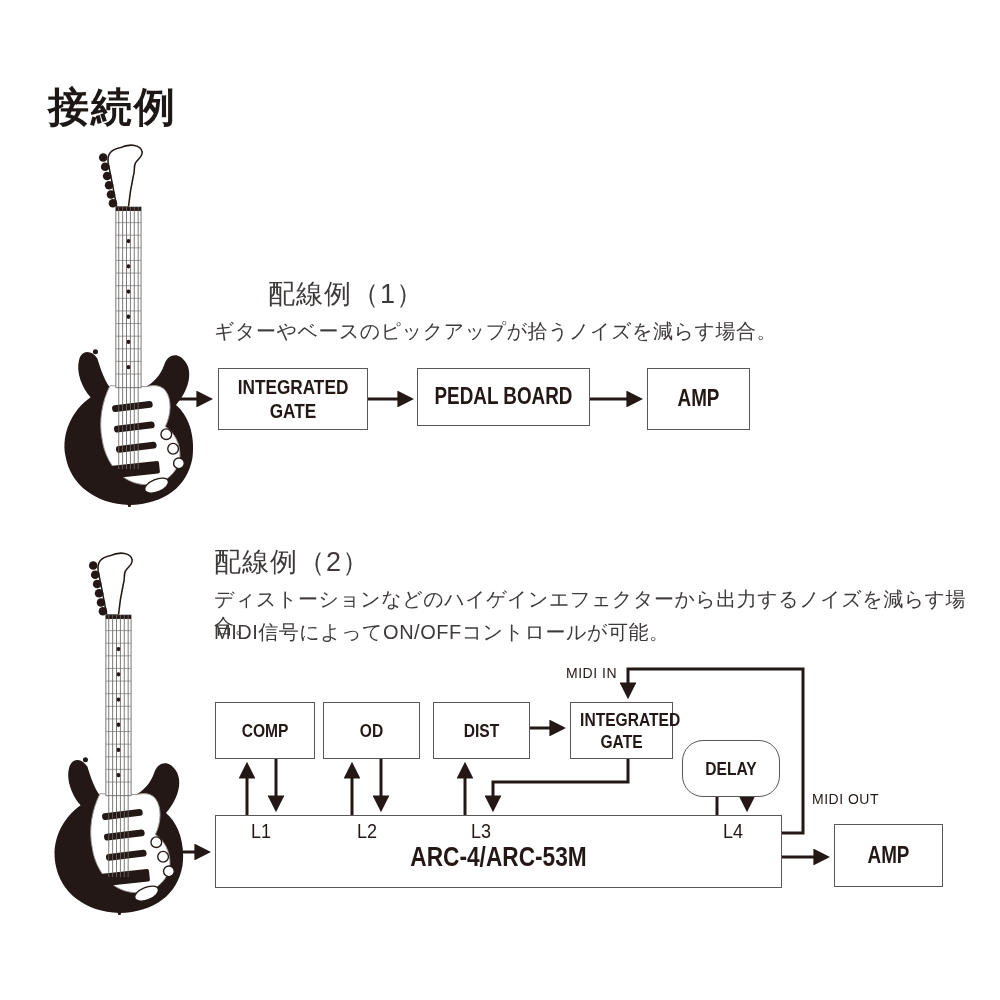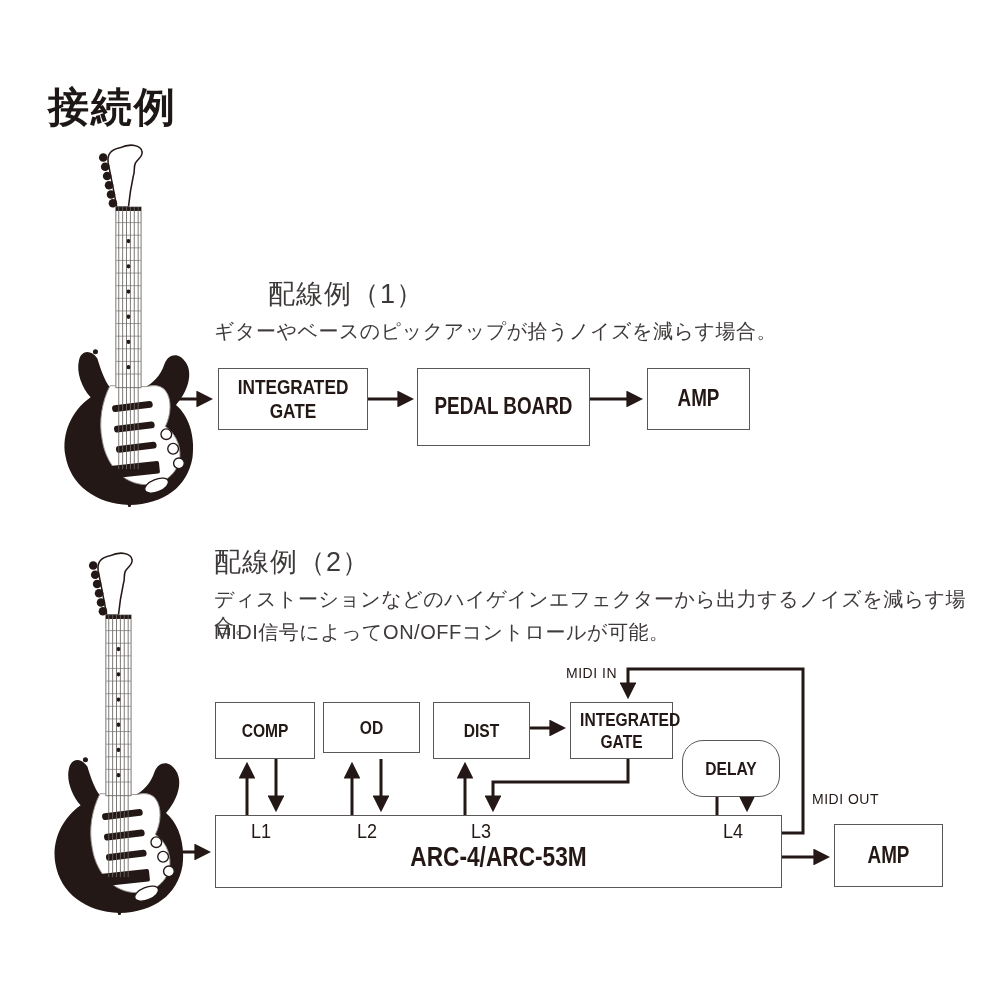--- a/index.html
+++ b/index.html
@@ -21,24 +21,24 @@
   .box{
     position:absolute;background:#fff;border:1.5px solid #595757;box-sizing:border-box;
     display:flex;align-items:center;justify-content:flex-end;
   }
   .box-label{
     display:block;width:100%;text-align:center;color:#231815;font-weight:bold;
     transform:scaleX(.82);transform-origin:center;line-height:1.12;
   }
   .fs21{font-size:21px;} .fs19{font-size:19px;} .fs23{font-size:23px;}
   .b-ig1 {left:218px;top:368px;width:150px;height:62px;}
-  .b-pb  {left:417px;top:368px;width:173px;height:78px;}
+  .b-pb  {left:417px;top:368px;width:173px;height:58px;}
   .b-amp1{left:647px;top:368px;width:103px;height:62px;}
   .b-comp{left:215px;top:702px;width:100px;height:57px;}
-  .b-od  {left:323px;top:702px;width:97px;height:51px;}
+  .b-od  {left:323px;top:702px;width:97px;height:57px;}
   .b-dist{left:433px;top:702px;width:97px;height:57px;}
   .b-ig2 {left:570px;top:702px;width:103px;height:57px;}
   .b-delay{left:682px;top:740px;width:98px;height:57px;border-radius:21px;}
   .b-arc {left:215px;top:815px;width:567px;height:73px;}
   .b-amp2{left:834px;top:824px;width:109px;height:63px;}
   .arc-label{left:215px;top:842px;width:567px;text-align:center;font-size:27px;font-weight:bold;color:#231815;transform:scaleX(.84);}
   .loop-label{font-size:20px;color:#231815;width:40px;text-align:center;transform:scaleX(.9);}
   .l1{left:241px;top:820px;} .l2{left:347px;top:820px;} .l3{left:461px;top:820px;} .l4{left:713px;top:820px;}
   .midi-label{font-size:14px;color:#231815;letter-spacing:.5px;}
   .midi-in {left:540px;top:665px;width:77px;text-align:right;}

